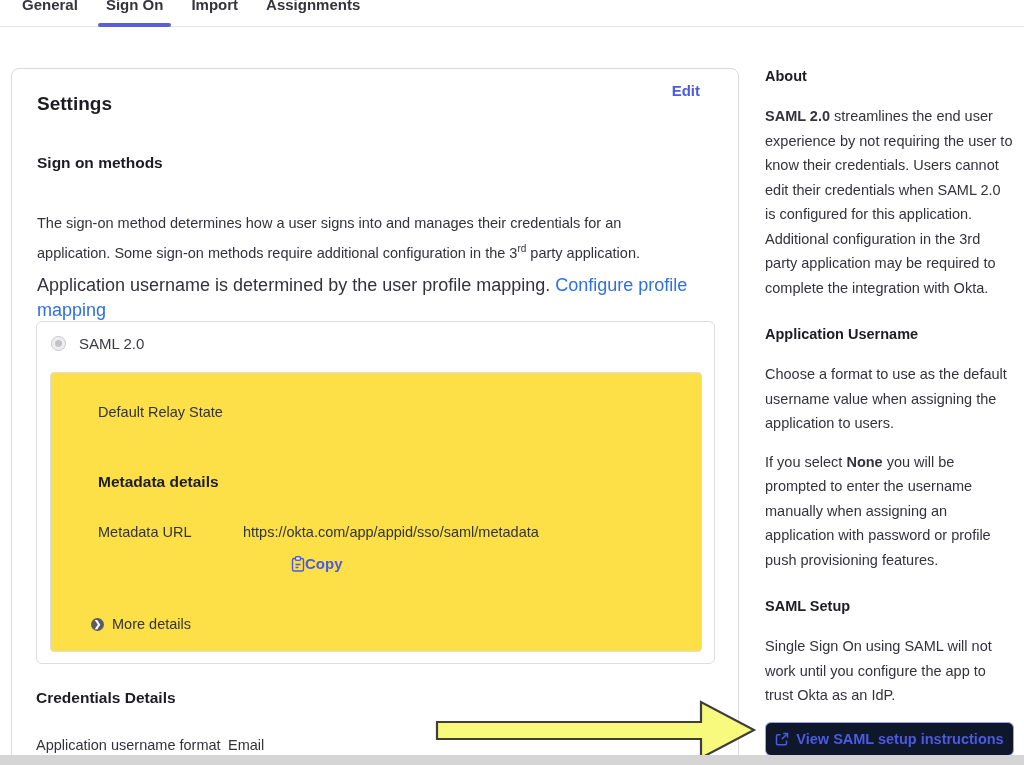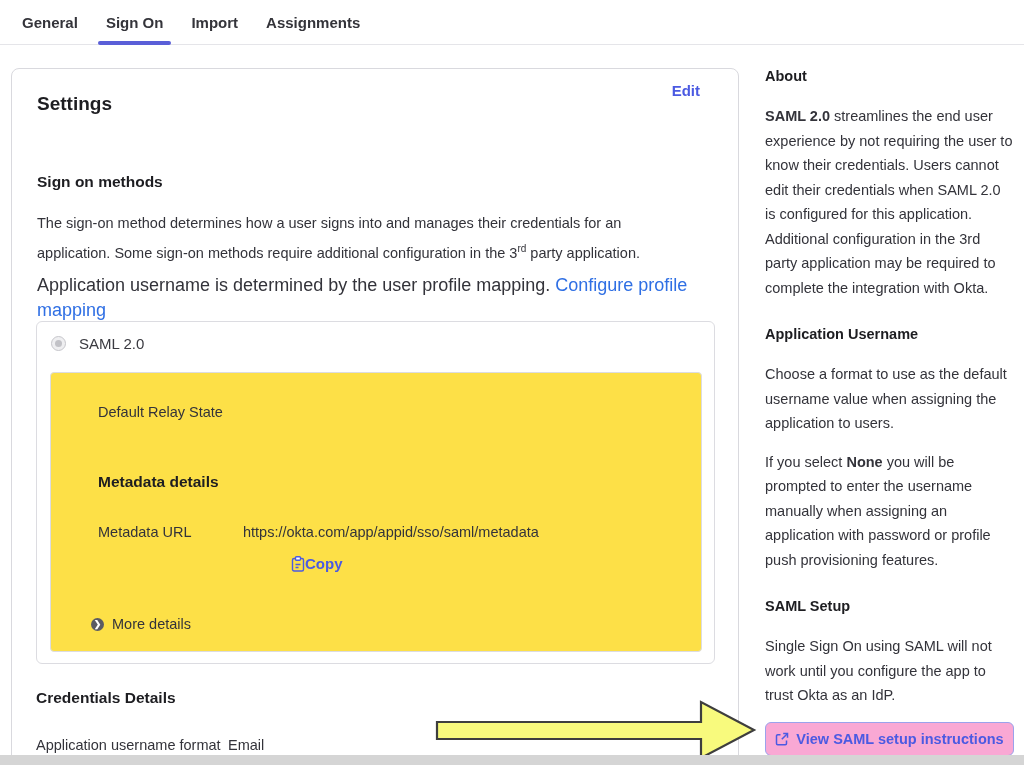--- a/index.html
+++ b/index.html
@@ -7,21 +7,21 @@
   body {
     position: relative;
     font-family: "Liberation Sans", sans-serif;
     background: #ffffff;
     color: #2f2f33;
     overflow: hidden;
   }
 
   
   .tabbar {
-    position: absolute; top: 0; left: 0; right: 0; height: 45px;
+    position: absolute; top: 0; left: 0; right: 0; height: 27px;
     border-bottom: 1px solid #e5e5e9;
     display: flex; align-items: flex-end;
     padding-left: 14px;
   }
   .tab {
     font-size: 15px; font-weight: bold; color: #34343a;
     padding: 12px 8px 13px 8px; margin-right: 12px;
     position: relative; cursor: pointer; white-space: nowrap;
   }
   .tab.active::after {
@@ -39,21 +39,21 @@
     font-size: 19px; font-weight: bold; color: #1d1d21;
   }
   .edit-link {
     position: absolute; right: 38px; top: 13px;
     font-size: 15px; font-weight: bold; color: #4b5ae2; cursor: pointer;
     text-decoration: none;
   }
   .section-heading {
     font-size: 15.5px; font-weight: bold; color: #1d1d21;
   }
-  .signon-heading { position: absolute; left: 25px; top: 104px; }
+  .signon-heading { position: absolute; left: 25px; top: 85px; }
   .signon-desc {
     position: absolute; left: 25px; top: 142px; width: 640px;
     font-size: 14.5px; line-height: 25px; color: #33333a;
   }
   .signon-desc sup { font-size: 10px; }
   .username-note {
     position: absolute; left: 25px; top: 204px; width: 660px;
     font-size: 18px; line-height: 25px; color: #33333a;
   }
   .link-blue { color: #2f6fe4; text-decoration: none; cursor: pointer; }
@@ -108,21 +108,21 @@
   
   .sidebar {
     position: absolute; left: 765px; top: 68px; width: 250px;
     font-size: 14.5px; color: #33333a;
   }
   .sidebar h3 { font-size: 14.5px; font-weight: bold; color: #1d1d21; }
   .sidebar p { line-height: 24.5px; margin-top: 20px; }
   .sidebar .section { margin-top: 26px; }
   .setup-btn {
     margin-top: 14px; width: 249px; height: 34px;
-    border: 1px solid #9aa2ec; border-radius: 6px; background: #f9a8d4;
+    border: 1px solid #9aa2ec; border-radius: 6px; background: #0f172a;
     display: flex; align-items: center; justify-content: center; gap: 7px;
     font-family: "Liberation Sans", sans-serif;
     font-size: 14.5px; font-weight: bold; color: #4b5ae2; cursor: pointer;
   }
 
   
   .big-arrow { position: absolute; left: 430px; top: 699px; pointer-events: none; }
   .bottom-strip {
     position: absolute; left: 0; right: 0; bottom: 0; height: 10px;
     background: #d5d5d5;

